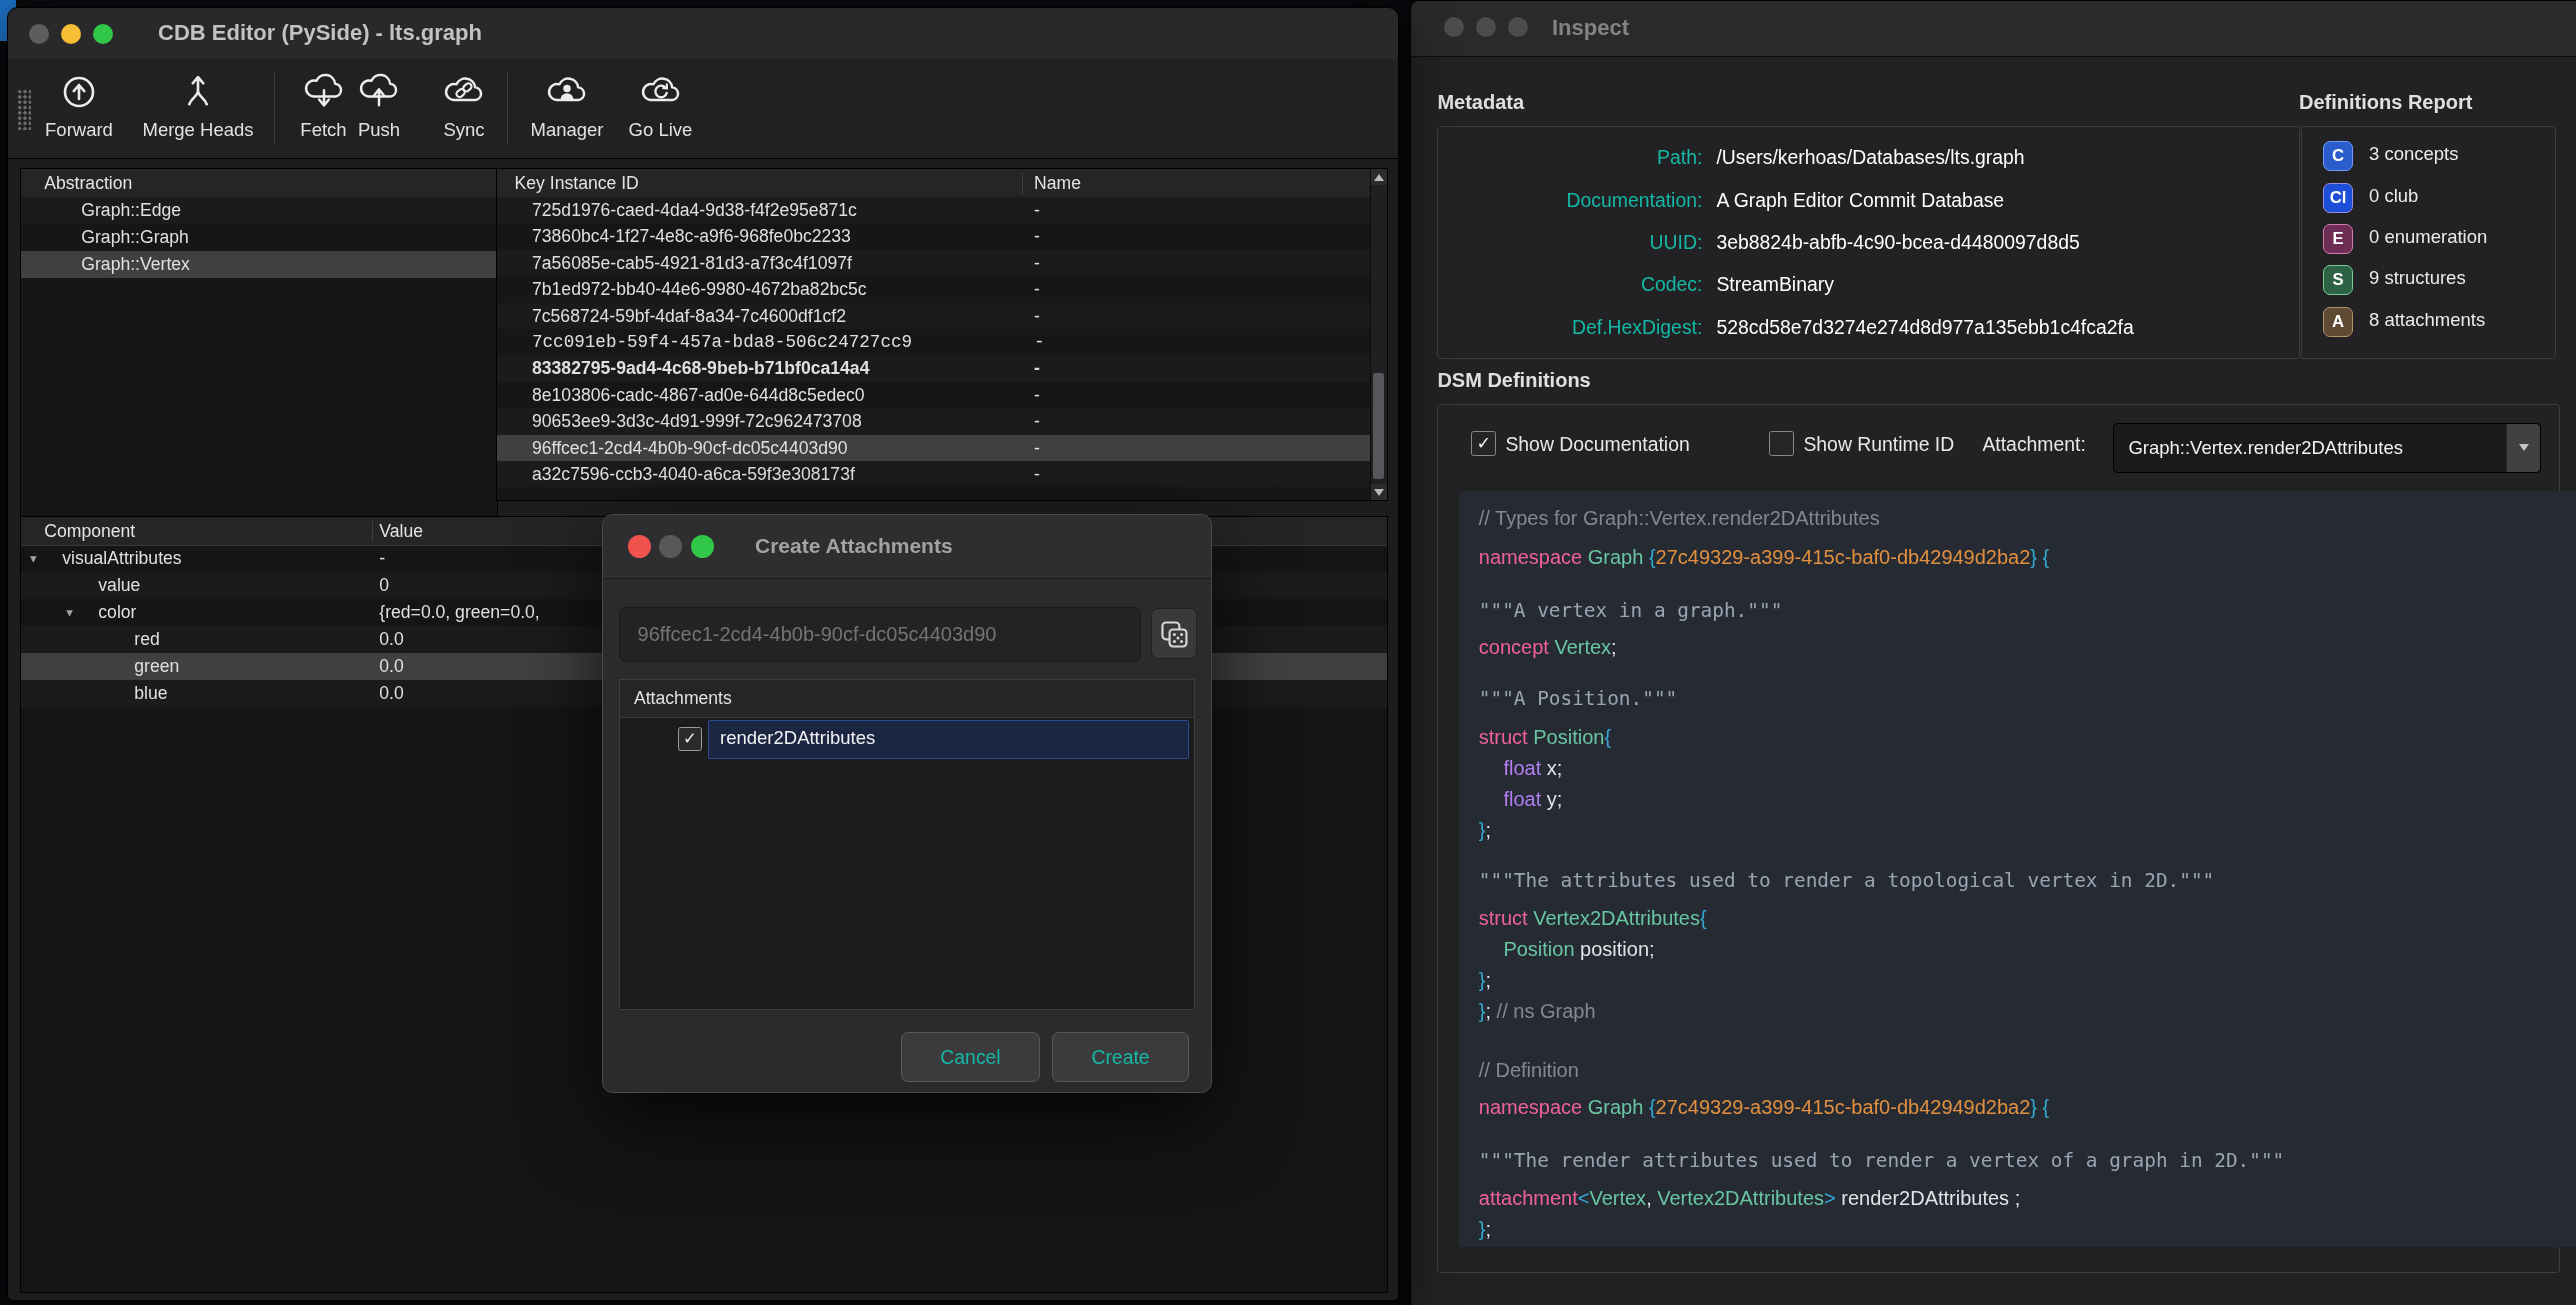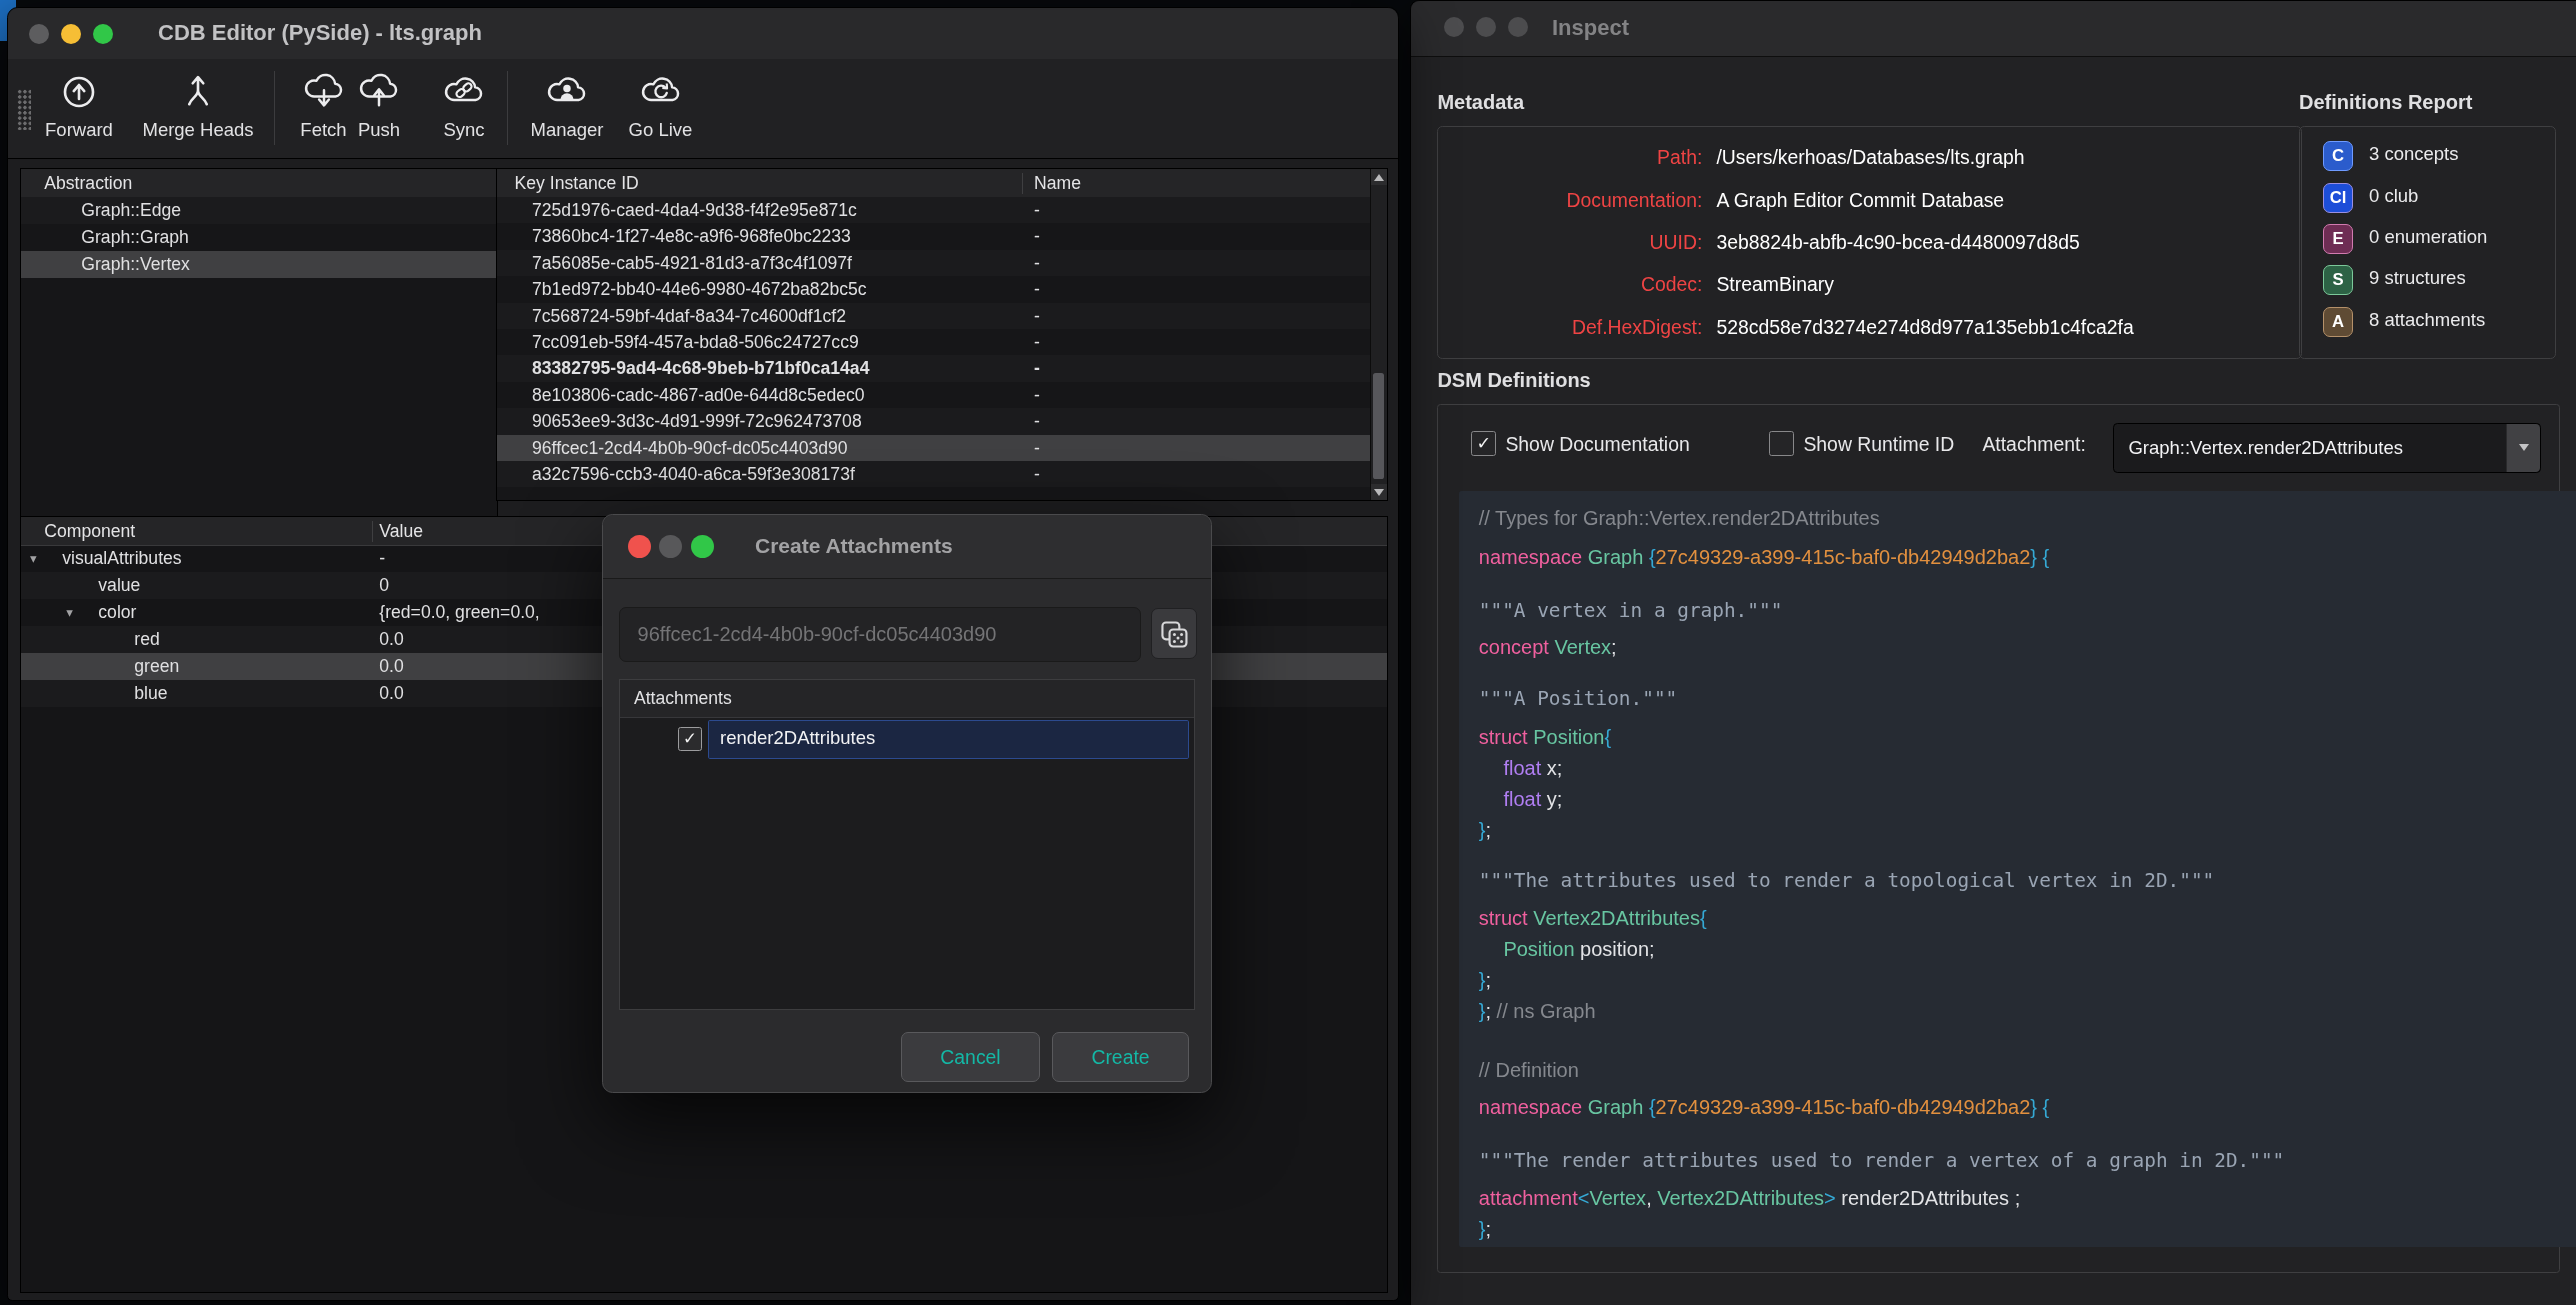--- a/index.html
+++ b/index.html
@@ -64,21 +64,21 @@
           color:#f2f2f2;font-size:16.7px;font-weight:bold;text-align:center;line-height:21px;}
   .att-hl{position:absolute;left:88px;top:2.6px;right:5.3px;height:37px;background:#1b2642;border:0.9px solid #2c4a8f;border-radius:1.8px;}
   .att-label{position:absolute;left:100px;top:0;font-size:18.5px;color:#f2f2f4;line-height:42px;}
   .dlg-btn{position:absolute;top:517px;height:48px;background:#3b3b3e;border:0.9px solid #59595c;border-radius:7px;
            font-size:19.4px;color:#14b8a6;display:flex;align-items:center;justify-content:center;}
 
   
   .sec-heading{position:absolute;font-size:20px;font-weight:bold;color:#e0e0e2;}
   .box{position:absolute;border:0.9px solid #3f3f41;border-radius:5.3px;}
   .meta-row{position:absolute;left:0;height:26.4px;font-size:19.4px;white-space:nowrap;}
-  .meta-label{position:absolute;left:0;width:264px;text-align:right;color:#ef4444;}
+  .meta-label{position:absolute;left:0;width:264px;text-align:right;color:#14b8a6;}
   .meta-value{position:absolute;left:278px;color:#ffffff;}
   .rep-item{position:absolute;left:0;height:35px;white-space:nowrap;}
   .rep-badge{position:absolute;left:23px;top:0;width:28px;height:28px;border-radius:7px;border:1.8px solid;
              color:#fff;font-size:16.7px;font-weight:bold;text-align:center;line-height:27px;}
   .rep-label{position:absolute;left:69px;top:1.8px;font-size:18.5px;color:#ebebed;}
 
   .cb{position:absolute;width:23px;height:23px;background:#252527;border:1.8px solid #88888a;border-radius:2.6px;
       color:#f4f4f4;font-size:17.6px;font-weight:bold;text-align:center;line-height:22px;}
   .ctrl-label{position:absolute;font-size:19.4px;color:#e8e8ea;white-space:nowrap;}
   .dropdown{position:absolute;height:48px;background:#1b1b1d;border:0.9px solid #000;border-radius:4.4px;}
@@ -234,21 +234,21 @@
             <span class="cell-abs" style="left: 537px;">-</span>
           </div>
           <div class="trow" style="height: 26.4px; line-height: 26.4px;">
             <span class="cell-abs" style="left: 35px;">7b1ed972-bb40-44e6-9980-4672ba82bc5c</span>
             <span class="cell-abs" style="left: 537px;">-</span>
           </div>
           <div class="trow alt" style="height: 26.4px; line-height: 26.4px;">
             <span class="cell-abs" style="left: 35px;">7c568724-59bf-4daf-8a34-7c4600df1cf2</span>
             <span class="cell-abs" style="left: 537px;">-</span>
           </div>
-          <div class="trow" style="height: 26.4px; line-height: 26.4px;">
+          <div class="trow" style="height: 26.4px; line-height: 26.4px; font-family: Liberation Mono, monospace;">
             <span class="cell-abs" style="left: 35px;">7cc091eb-59f4-457a-bda8-506c24727cc9</span>
             <span class="cell-abs" style="left: 537px;">-</span>
           </div>
           <div class="trow alt" style="height: 26.4px; line-height: 26.4px; font-weight: bold;">
             <span class="cell-abs" style="left: 35px;">83382795-9ad4-4c68-9beb-b71bf0ca14a4</span>
             <span class="cell-abs" style="left: 537px;">-</span>
           </div>
           <div class="trow" style="height: 26.4px; line-height: 26.4px;">
             <span class="cell-abs" style="left: 35px;">8e103806-cadc-4867-ad0e-644d8c5edec0</span>
             <span class="cell-abs" style="left: 537px;">-</span>

